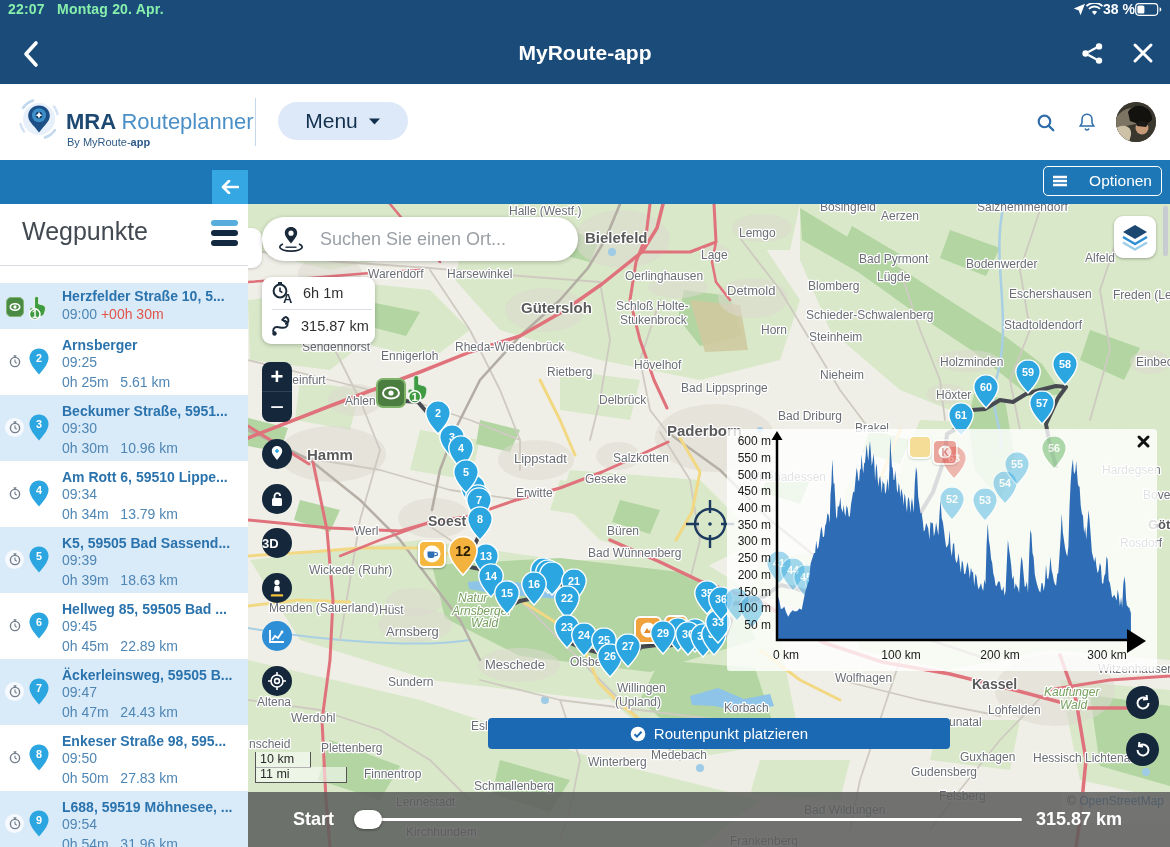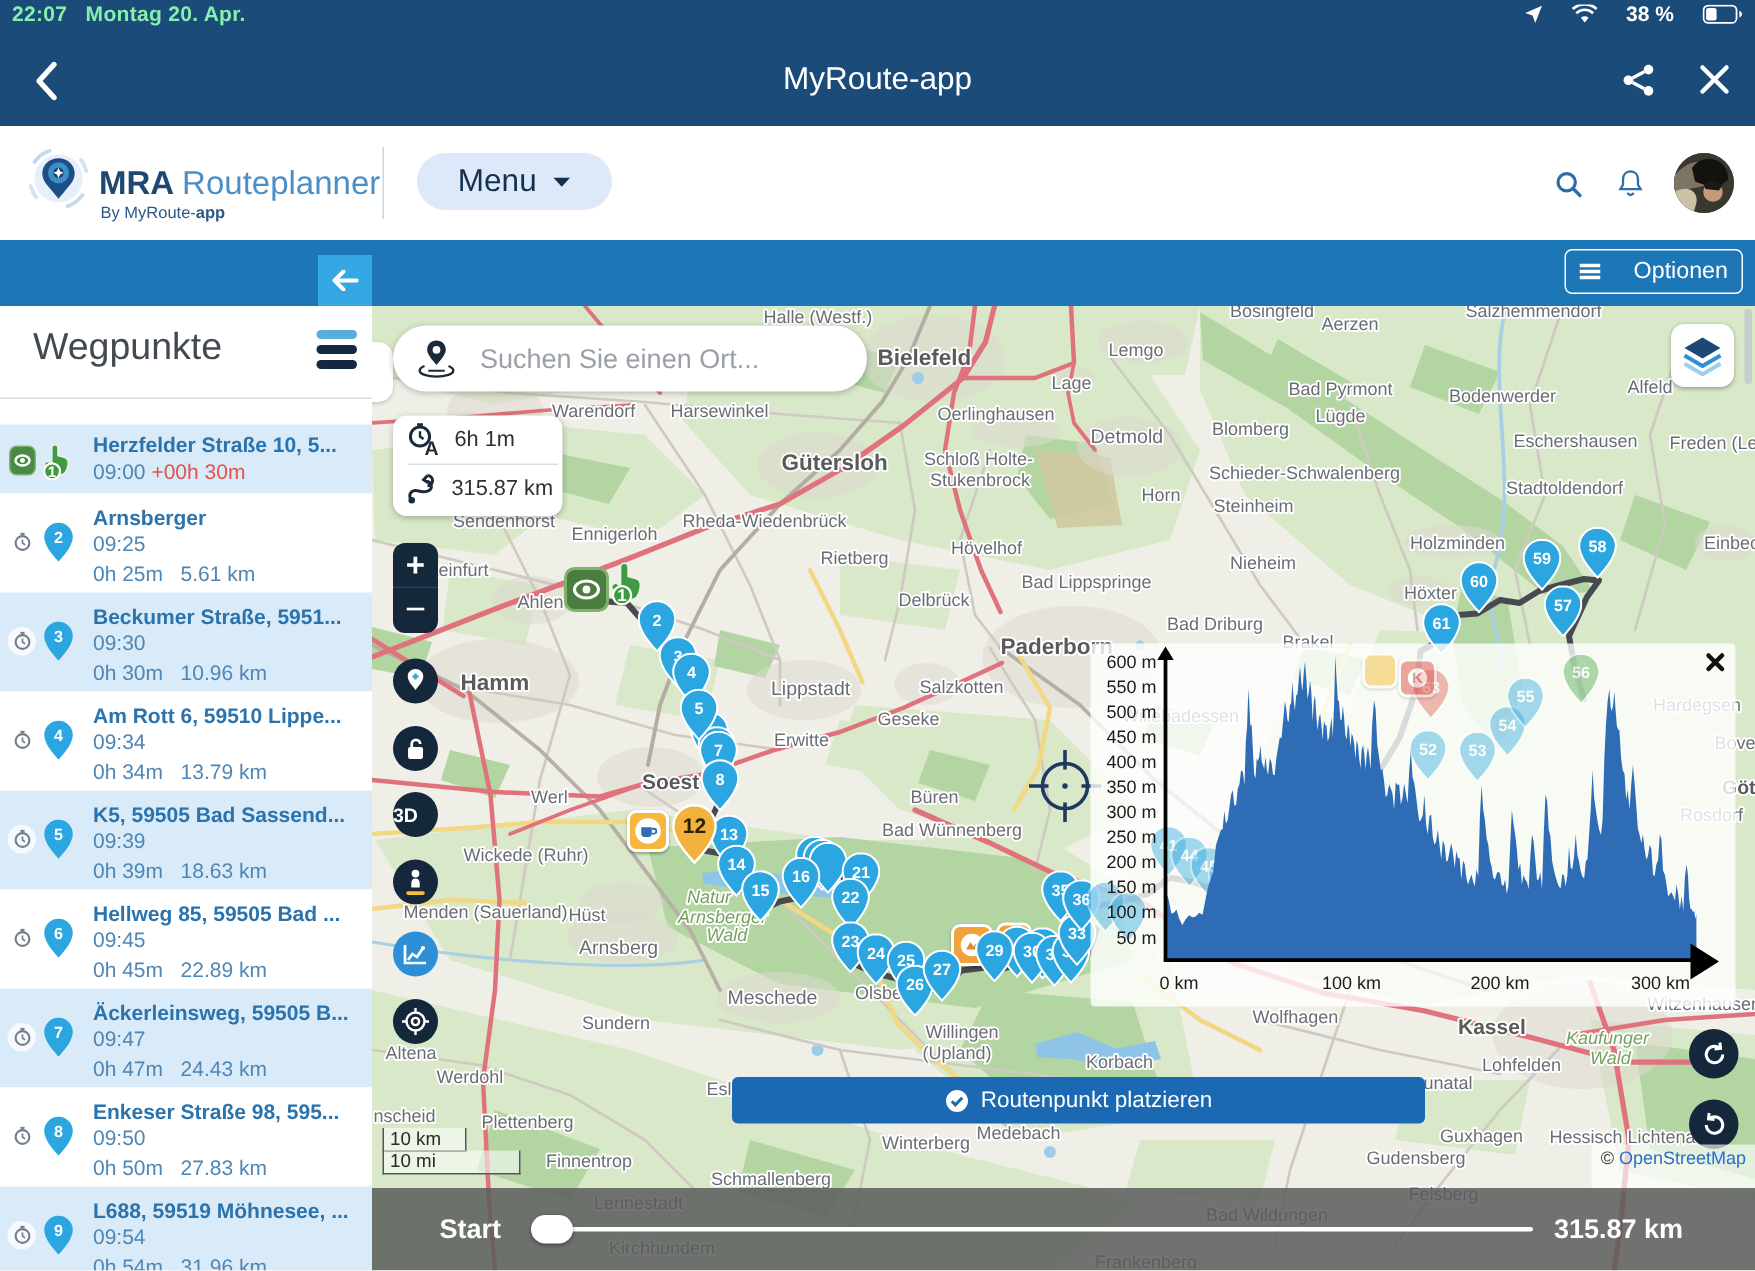--- a/index.html
+++ b/index.html
@@ -1,40 +1,40 @@
 <!DOCTYPE html>
 <html><head><meta charset="utf-8"><style>
 
 *{margin:0;padding:0;box-sizing:border-box}
 body{width:1170px;height:847px;overflow:hidden;font-family:"Liberation Sans",sans-serif;position:relative;background:#fff}
 .abs{position:absolute}
 
 </style></head><body>
 <div class="abs" style="left:0;top:0;width:1170px;height:84px;background:#1b4b79">
 <div class="abs" style="left:8px;top:1px;color:#86efac;font-size:14px;font-weight:bold;letter-spacing:0.2px">22:07&nbsp;&nbsp;&nbsp;Montag 20. Apr.</div>
-<div class="abs" style="right:8px;top:1px;height:16px;display:flex;align-items:center;gap:19px;color:#fff">
+<div class="abs" style="right:8px;top:1px;height:16px;display:flex;align-items:center;gap:0;color:#fff">
 <svg width="13" height="13" viewBox="0 0 13 13">
         <path d="M12 0.8 L0.8 5.6 l4.9 1.8 1.8 4.9 Z" fill="#fff"></path>
       </svg>
 <svg width="17" height="13" viewBox="0 0 17 13">
         <path d="M8.5 12 l-2.6-3.2a4.3 4.3 0 0 1 5.2 0Z" fill="#fff"></path>
         <path d="M2.9 5.8a8 8 0 0 1 11.2 0" fill="none" stroke="#fff" stroke-width="1.8"></path>
         <path d="M0.5 3a12 12 0 0 1 16 0" fill="none" stroke="#fff" stroke-width="1.8"></path>
       </svg>
 <span style="font-size:14px;font-weight:bold">38 %</span>
 <svg width="27" height="13" viewBox="0 0 27 13">
         <rect x="0.7" y="0.7" width="22" height="11.6" rx="3.2" fill="none" stroke="#fff" stroke-width="1.2"></rect>
         <rect x="2.4" y="2.4" width="7" height="8.2" rx="1.5" fill="#fff"></rect>
         <path d="M24.6 4.2 v4.6 a2.4 2.4 0 0 0 0 -4.6Z" fill="#fff"></path>
       </svg>
 </div>
 <svg class="abs" style="left:20px;top:39px" width="22" height="30" viewBox="0 0 22 30">
       <path d="M16 4 L6 15 L16 26" fill="none" stroke="#fff" stroke-width="3.6" stroke-linecap="round" stroke-linejoin="round"></path>
     </svg>
-<div class="abs" style="left:0;top:41px;width:1170px;text-align:center;color:#fff;font-size:21px;font-weight:normal">MyRoute-app</div>
+<div class="abs" style="left:0;top:41px;width:1170px;text-align:center;color:#fff;font-size:21px;font-weight:bold">MyRoute-app</div>
 <svg class="abs" style="left:1081px;top:42px" width="23" height="23" viewBox="0 0 23 23">
       <g fill="#fff">
         <circle cx="18" cy="4.4" r="3.2"></circle>
         <circle cx="4.6" cy="11.5" r="3.2"></circle>
         <circle cx="18" cy="18.6" r="3.2"></circle>
       </g>
       <g stroke="#fff" stroke-width="2.2">
         <path d="M7.4 10 L15.2 5.8 M7.4 13 L15.2 17.2"></path>
       </g>
     </svg>
@@ -673,23 +673,23 @@
     </div>
 <div class="abs" style="left:240px;top:514px;width:462px;height:31px;background:#1a69b2;border-radius:4px;z-index:8;display:flex;align-items:center;justify-content:center;gap:8px">
 <svg width="16" height="16" viewBox="0 0 16 16">
         <circle cx="8" cy="8" r="7.3" fill="#fff"></circle>
         <path d="M4.5 8.2 l2.4 2.4 4.6 -4.8" fill="none" stroke="#1a69b2" stroke-width="2"></path>
       </svg>
 <span style="color:#fff;font-size:15px">Routenpunkt platzieren</span>
 </div>
 <div class="abs" style="left:7px;top:548px;z-index:8;font-size:12.5px;font-weight:500;color:#2a2a2a">
 <div style="width:56px;height:16px;border:1.5px solid #555;border-top:none;background:rgba(255,255,255,.55);padding:0 4px;line-height:15px">10 km</div>
-<div style="width:92px;height:16px;border:1.5px solid #555;border-top:none;background:rgba(255,255,255,.55);padding:0 4px;margin-top:-1.5px;line-height:15px">10 mi</div>
-</div>
-<div class="abs" style="right:0;top:559px;height:31px;background:rgba(255,255,255,.65);padding:2px 6px;font-size:12px;z-index:8;color:#333">© <span style="color:#2a70c2">OpenStreetMap</span></div>
+<div style="width:92px;height:16px;border:1.5px solid #555;border-top:none;background:rgba(255,255,255,.55);padding:0 4px;margin-top:-1.5px;line-height:15px">11 mi</div>
+</div>
+<div class="abs" style="right:0;top:588px;height:31px;background:rgba(255,255,255,.65);padding:2px 6px;font-size:12px;z-index:8;color:#333">© <span style="color:#2a70c2">OpenStreetMap</span></div>
 <div class="abs" style="left:0;top:588px;width:922px;height:55px;background:rgba(90,92,90,.85);z-index:9;display:flex;align-items:center">
 <span style="color:#fff;font-size:18px;font-weight:bold;margin-left:45px">Start</span>
 <div style="position:relative;margin-left:24px;width:664px;height:3px;background:#fff;border-radius:2px">
 <div style="position:absolute;left:-4px;top:-8px;width:28px;height:19px;border-radius:10px;background:#fff;box-shadow:0 1px 3px rgba(0,0,0,.4)"></div>
 </div>
 <span style="color:#fff;font-size:18px;font-weight:bold;margin-left:14px">315.87 km</span>
 </div>
 </div>
 <div class="abs" style="left:0;top:204px;width:248px;height:643px;background:#fff;z-index:10;overflow:hidden">
 <div style="height:61px;position:relative">

